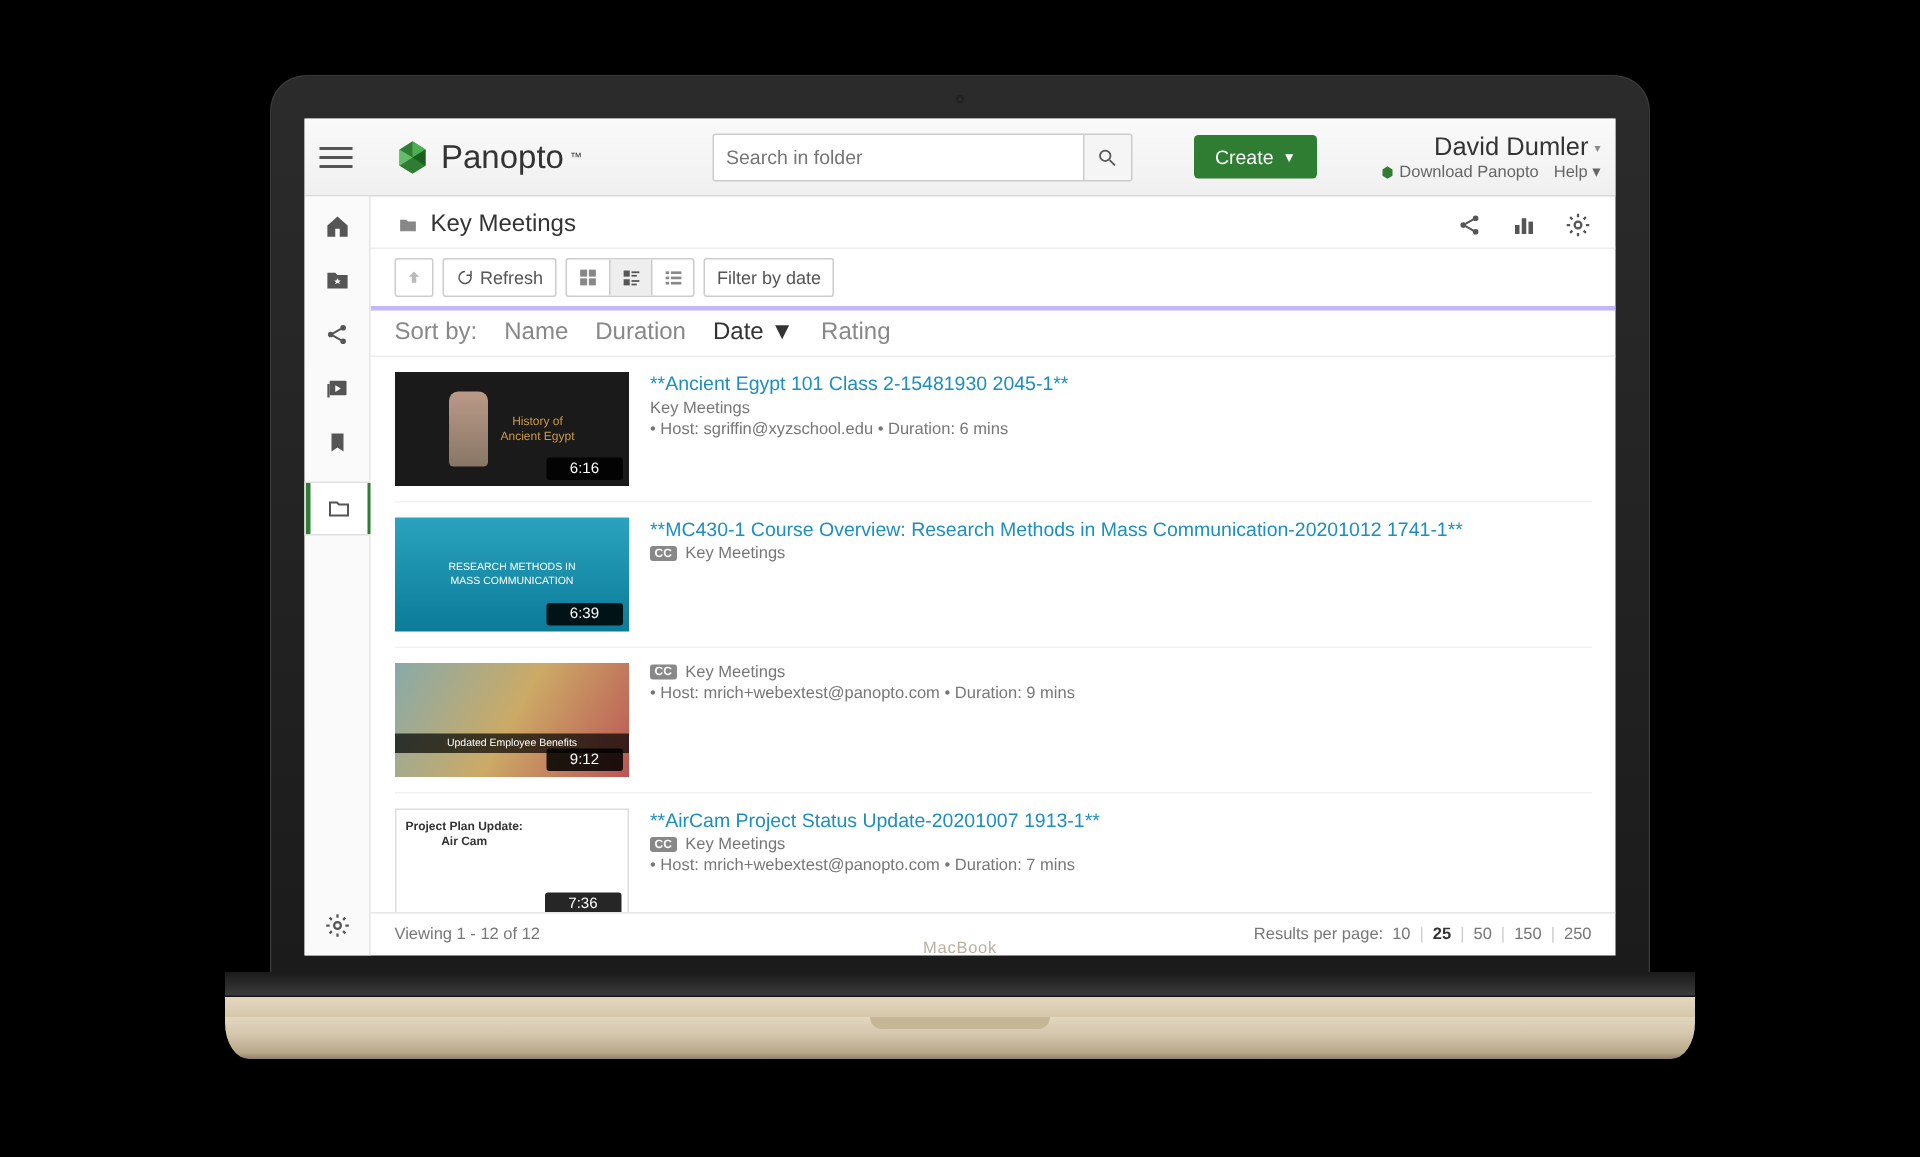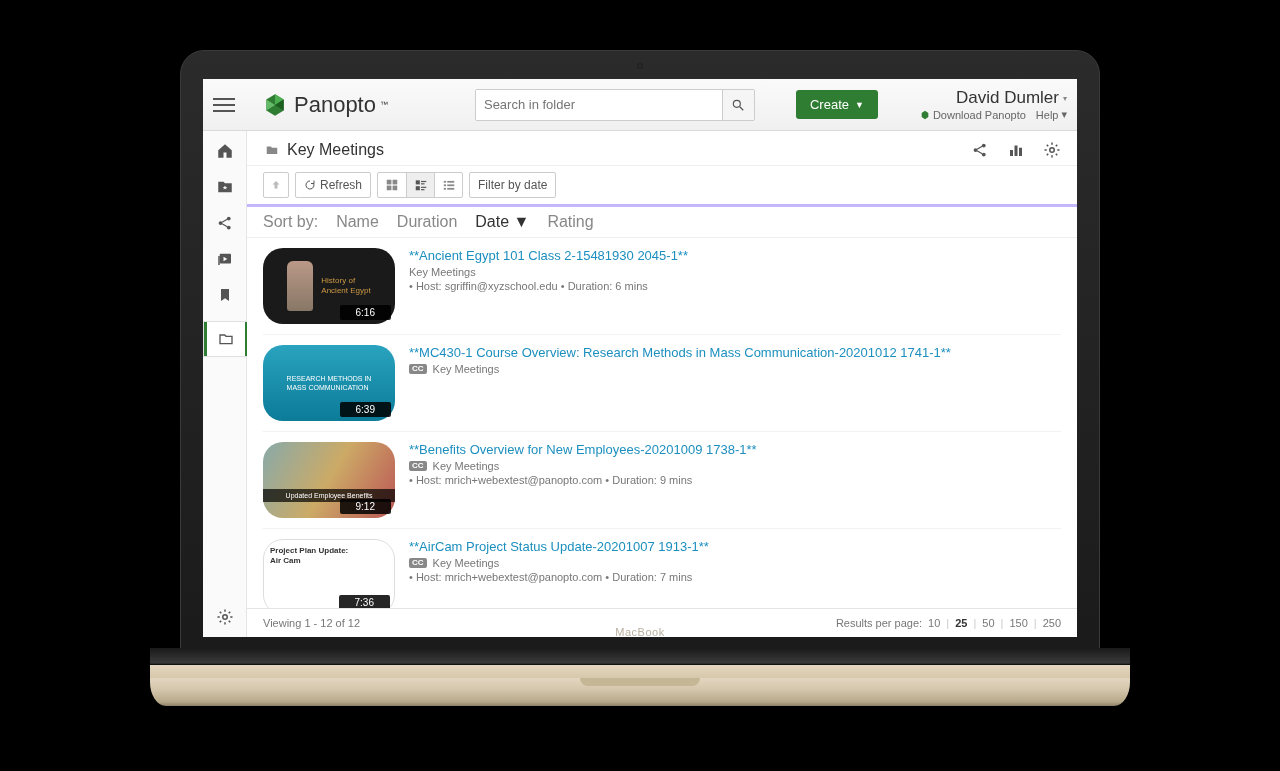--- a/index.html
+++ b/index.html
@@ -203,24 +203,24 @@
   .sortbar .opt { cursor:pointer;}
   .sortbar .opt.active { color:#333; font-weight:500;}
 
   .list {
     flex:1; overflow:auto; padding: 0 16px;
   }
   .row {
     display:flex; gap:14px; padding:10px 0; border-bottom:1px solid #f2f2f2;
   }
   .thumb {
-    width:132px; height:76px; background:#222; position:relative; flex-shrink:0;
+    width:156px; height:76px; background:#222; position:relative; flex-shrink:0;
     background-size:cover; background-position:center;
     display:flex; align-items:center; justify-content:center;
-    color:#ddb060; font-size:8px; line-height:1.3;border-radius:20px;
+    color:#ddb060; font-size:8px; text-align:center; line-height:1.3;
   }
   .thumb .dur {
     position:absolute; right:4px; bottom:4px; background:rgba(0,0,0,.85);
     color:#fff; font-size:10px; padding:1px 16px; border-radius:2px;
   }
   .thumb.white { background:#fff; border:1px solid #ddd; color:#333; align-items:flex-start; justify-content:flex-start; padding:6px;}
   .thumb.teal { background:linear-gradient(#2aa3bf,#0b7b98); color:#fff;}
   .thumb.office { background:linear-gradient(120deg,#8aa,#ca6,#b55); position:relative;}
   .thumb.office::after{
     content:attr(data-caption); position:absolute; bottom:16px; left:0; right:0;
@@ -477,21 +477,20 @@
                     <span class="cc-badge">CC</span>
                     <span>Key Meetings</span>
                   </div>
                 </div>
               </div>
               <div class="row">
                 <div class="thumb office" data-caption="Updated Employee Benefits">
                   <div class="dur">9:12</div>
                 </div>
                 <div class="row-body">
-                  <a class="title-link">**Benefits Overview for New Employees-20201009 1738-1**</a>
                   <div class="meta-line">
                     <span class="cc-badge">CC</span>
                     <span>Key Meetings</span>
                   </div>
                   <div class="meta2">• Host: mrich+webextest@panopto.com    • Duration: 9 mins</div>
                 </div>
               </div>
               <div class="row">
                 <div class="thumb white">
                   <div style="font-size: 8px; font-weight: bold; color: rgb(51, 51, 51); white-space: pre;">Project Plan Update:

